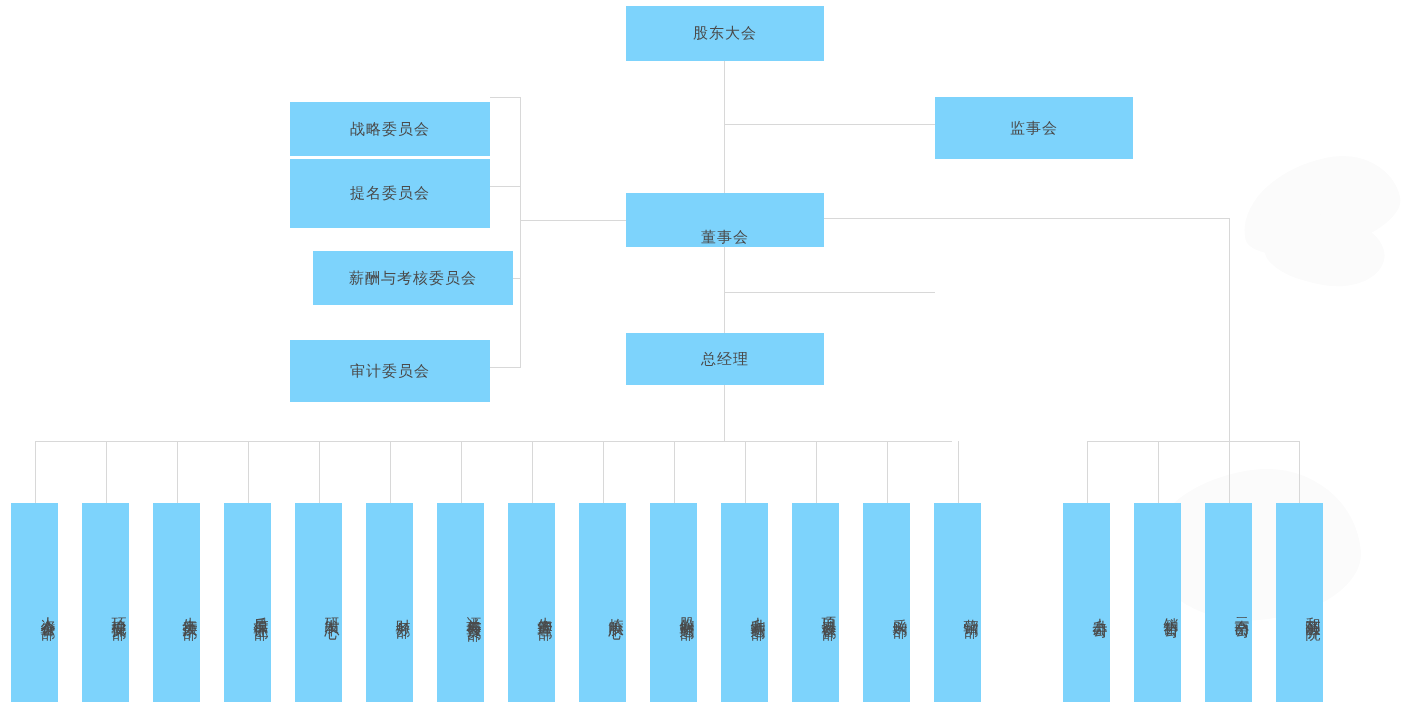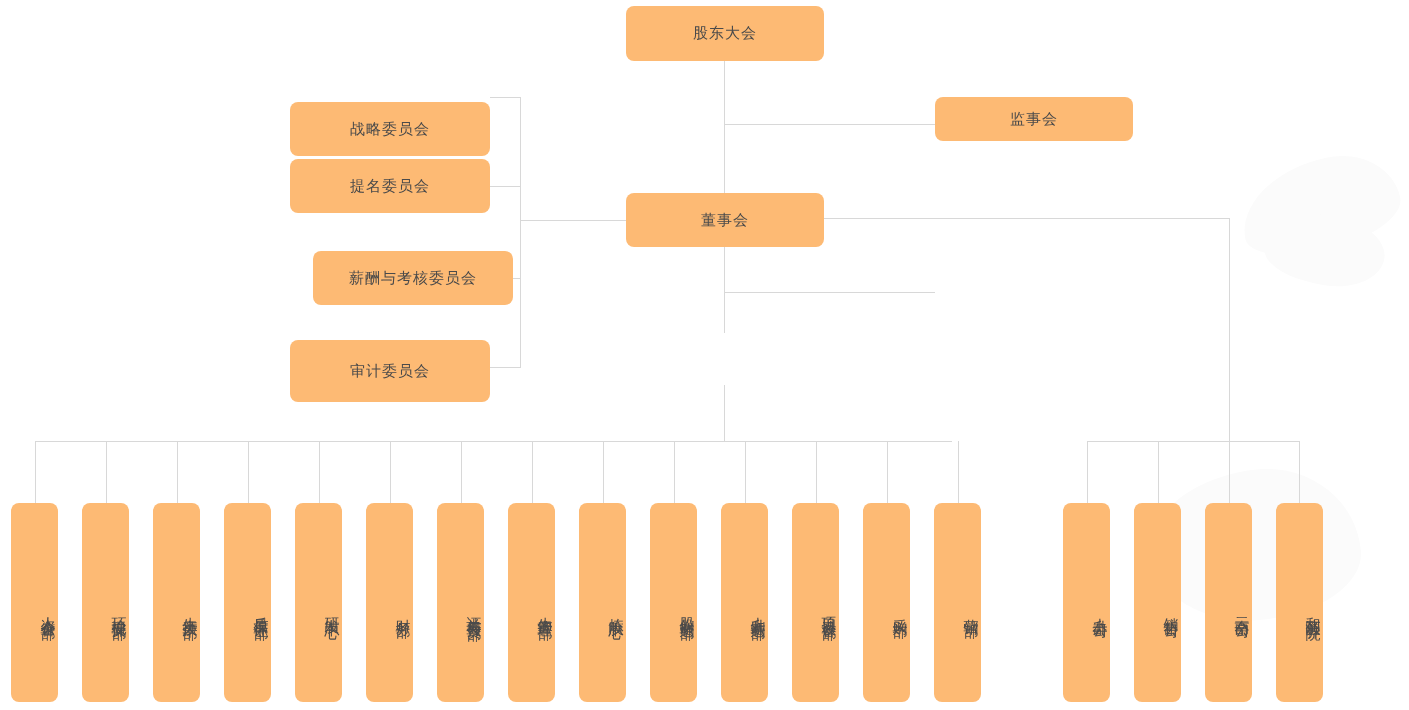--- a/index.html
+++ b/index.html
@@ -48,22 +48,22 @@
   .line {
     position: absolute;
     background: #d8d8d8;
   }
   .line.h { height: 1px; }
   .line.v { width: 1px; }
 
   
   .node {
     position: absolute;
-    background: #fdba74;
-    border-radius: 8px;
+    background: #7dd3fc;
+    border-radius: 0;
     box-sizing: border-box;
     display: flex;
     align-items: center;
     justify-content: center;
     color: #4a4a4a;
     font-size: 15px;
     letter-spacing: 1px;
     line-height: 1.35;
     user-select: none;
   }
@@ -133,42 +133,45 @@
 
   <div class="line v" style="left:1087px; top:441px; height:62px;"></div>
   <div class="line v" style="left:1158px; top:441px; height:62px;"></div>
   <div class="line v" style="left:1229px; top:441px; height:62px;"></div>
   <div class="line v" style="left:1299px; top:441px; height:62px;"></div>
 
   <div class="node" style="left:626px; top:6px; width:198px; height:55px;">
     <span class="node-label">股东大会</span>
   </div>
 
-  <div class="node" style="left:935px; top:97px; width:198px; height:44px;">
+  <div class="node" style="left:935px; top:97px; width:198px; height:62px;">
     <span class="node-label">监事会</span>
   </div>
 
   <div class="node" style="left:290px; top:70px; width:200px; height:54px;margin-top:32px;">
     <span class="node-label">战略委员会</span>
   </div>
-  <div class="node" style="left:290px; top:159px; width:200px; height:54px;">
+  <div class="node" style="left:290px; top:159px; width:200px; height:69px;">
     <span class="node-label">提名委员会</span>
   </div>
   <div class="node" style="left:290px; top:251px; width:200px; height:54px;margin-left:23px;">
     <span class="node-label">薪酬与考核委员会</span>
   </div>
   <div class="node" style="left:290px; top:340px; width:200px; height:62px;">
     <span class="node-label">审计委员会</span>
   </div>
 
-  <div class="node" style="left:626px; top:193px; width:198px; height:54px;">
+  <div class="node" style="left:626px; top:193px; width:198px; height:54px;align-items:flex-end;">
     <span class="node-label">董事会</span>
   </div>
 
 
+  <div class="node" style="left:626px; top:333px; width:198px; height:52px;">
+    <span class="node-label">总经理</span>
+  </div>
 
   <div class="node vert" style="left:11px; top:503px; width:47px; height:199px;">
     <span class="node-label">人资企管部</span>
   </div>
   <div class="node vert" style="left:82px; top:503px; width:47px; height:199px;">
     <span class="node-label">环境安保部</span>
   </div>
   <div class="node vert" style="left:153px; top:503px; width:47px; height:199px;">
     <span class="node-label">生产技术部</span>
   </div>

